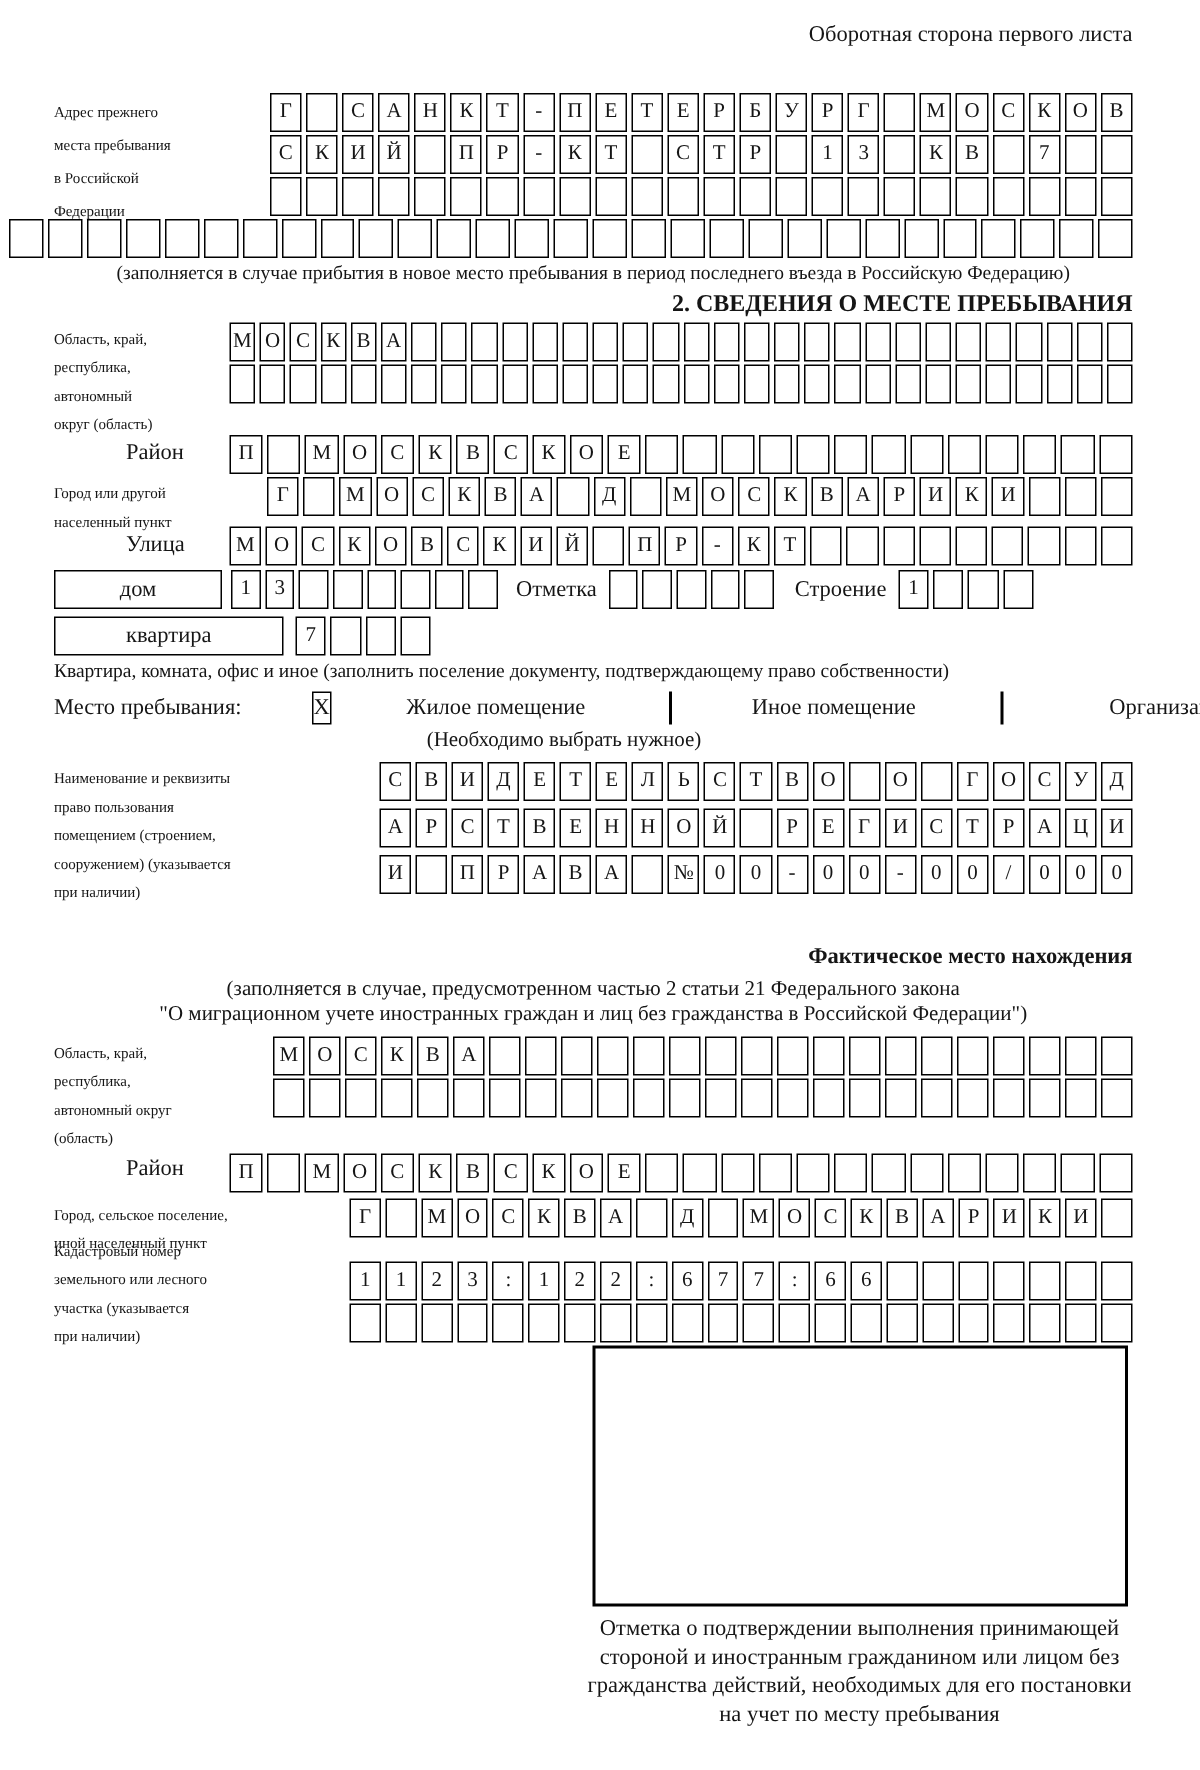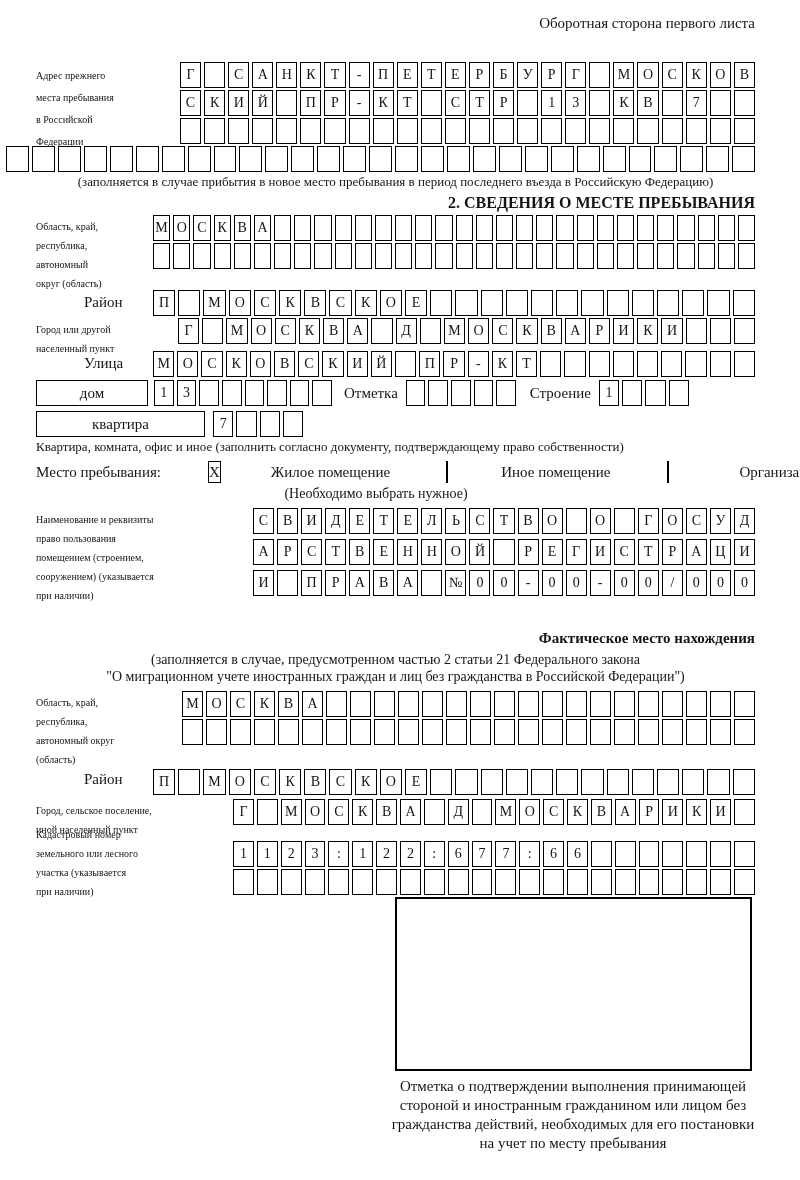--- a/index.html
+++ b/index.html
@@ -343,29 +343,29 @@
     <span class="inline-lbl" style="margin:0 8px 0 14px">Строение</span>
     <div class="cellrow" style="width:90px;margin:0">
         <span class="cell">1</span>
         <span class="cell"></span>
         <span class="cell"></span>
         <span class="cell"></span>
       </div>
   </div>
 
   <div class="houserow" style="margin-top:5px">
-    <div class="widebox" style="width:169px">квартира</div>
+    <div class="widebox" style="width:153px">квартира</div>
     <div class="cellrow" style="width:90px;margin:0 0 0 8px">
         <span class="cell">7</span>
         <span class="cell"></span>
         <span class="cell"></span>
         <span class="cell"></span>
       </div>
   </div>
-  <div class="note" style="margin-top:2px">Квартира, комната, офис и иное (заполнить согласно документу, подтверждающему право собственности)</div>
+  <div class="note" style="margin-top:2px">Квартира, комната, офис и иное (заполнить поселение документу, подтверждающему право собственности)</div>
 
   <div class="chkrow" style="margin-top:6px">
     <span class="inline-lbl">Место пребывания:</span>
     <span class="chkbox" style="margin-left:7px">X</span>
     <span class="inline-lbl" style="margin-left:10px">Жилое помещение</span>
     <span class="chkbox" style="margin-left:16px"></span>
     <span class="inline-lbl" style="margin-left:13px">Иное помещение</span>
     <span class="chkbox" style="margin-left:17px"></span>
     <span class="inline-lbl" style="margin-left:30px">Организация</span>
   </div>

